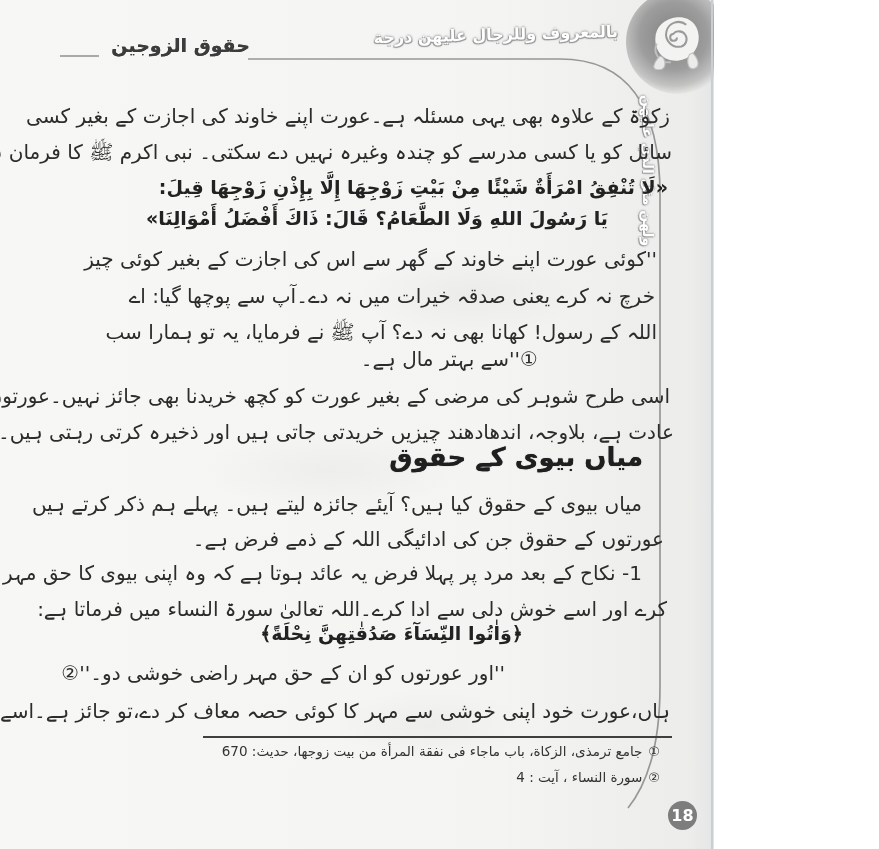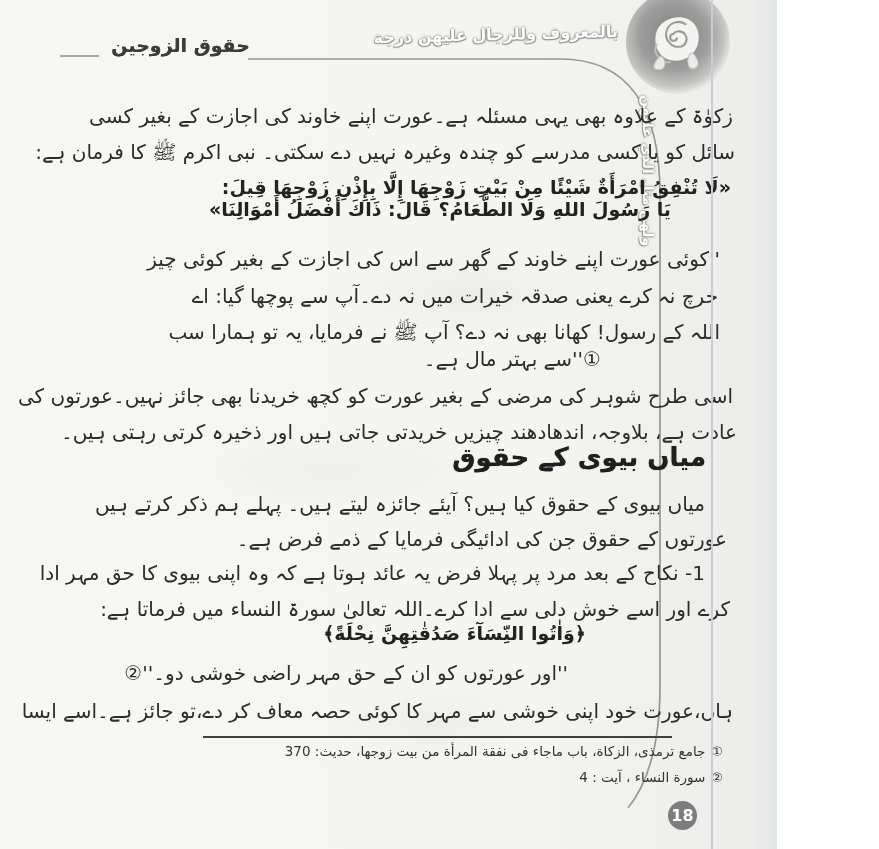--- a/index.html
+++ b/index.html
@@ -1,18 +1,18 @@
 <!DOCTYPE html>
 <html lang="ur" dir="ltr"><head>
 <meta charset="utf-8">
 <style>
   html,body{margin:0;padding:0;background:#ffffff;}
   .stage{position:relative;width:879px;height:849px;background:#ffffff;overflow:hidden;
          font-family:"DejaVu Sans",sans-serif;}
-  .scan-page{position:absolute;left:0;top:0;width:777px;height:849px;overflow:hidden;
+  .scan-page{position:absolute;left:0;top:0;width:714px;height:849px;overflow:hidden;
              background:linear-gradient(90deg,#f7f7f5 0%,#f4f4f2 70%,#ececea 97%,#e4e6e6 100%);}
   .edge-line{position:absolute;left:711px;top:0;width:2px;height:849px;background:#c7ced4;}
   .blotch{position:absolute;border-radius:50%;pointer-events:none;}
   .b1{left:360px;top:250px;width:220px;height:90px;background:radial-gradient(ellipse,rgba(120,120,120,.07),transparent 70%);}
   .b2{left:200px;top:430px;width:260px;height:80px;background:radial-gradient(ellipse,rgba(120,120,120,.06),transparent 70%);}
   .b3{left:330px;top:690px;width:200px;height:70px;background:radial-gradient(ellipse,rgba(120,120,120,.06),transparent 70%);}
   .frame-svg{position:absolute;left:0;top:0;pointer-events:none;}
   .book-title{position:absolute;left:100px;top:34px;width:150px;direction:rtl;
               font-weight:bold;font-size:19px;color:#3c3c3c;letter-spacing:.5px;white-space:nowrap;
               text-shadow:0 0 .6px #3c3c3c;}
@@ -62,45 +62,45 @@
         <path d="M7 23 C4 29 9 36 16 35" stroke="#c0c0c0" stroke-width="1.2" fill="none"></path>
         <path d="M9 31 C5 35 3 40 8 40 C13 40 13 35 11 32 Z" fill="#e9e9e7" stroke="#bdbdbd" stroke-width=".7"></path>
         <path d="M30 29 C34 33 35 38 31 39 C27 40 26 34 28 30 Z" fill="#ececea" stroke="#c4c4c4" stroke-width=".7"></path>
       </svg>
     </div>
 
     <div class="line" style="top:104px;right:44px;">زکوٰۃ کے علاوہ بھی یہی مسئلہ ہے۔عورت اپنے خاوند کی اجازت کے بغیر کسی</div>
     <div class="line" style="top:140px;right:42px;">سائل کو یا کسی مدرسے کو چندہ وغیرہ نہیں دے سکتی۔ نبی اکرم ﷺ کا فرمان ہے:</div>
 
     <div class="line arabic" style="top:176px;right:46px;">«لَا تُنْفِقُ امْرَأَةٌ شَيْئًا مِنْ بَيْتِ زَوْجِهَا إِلَّا بِإِذْنِ زَوْجِهَا قِيلَ:</div>
-    <div class="line arabic" style="top:198px;right:106px;">يَا رَسُولَ اللهِ وَلَا الطَّعَامُ؟ قَالَ: ذَاكَ أَفْضَلُ أَمْوَالِنَا»</div>
+    <div class="line arabic" style="top:207px;right:106px;">يَا رَسُولَ اللهِ وَلَا الطَّعَامُ؟ قَالَ: ذَاكَ أَفْضَلُ أَمْوَالِنَا»</div>
 
     <div class="line" style="top:247px;right:57px;">''کوئی عورت اپنے خاوند کے گھر سے اس کی اجازت کے بغیر کوئی چیز</div>
     <div class="line" style="top:284px;right:59px;">خرچ نہ کرے یعنی صدقہ خیرات میں نہ دے۔آپ سے پوچھا گیا: اے</div>
     <div class="line" style="top:320px;right:57px;">اللہ کے رسول! کھانا بھی نہ دے؟ آپ ﷺ نے فرمایا، یہ تو ہمارا سب</div>
     <div class="line" style="top:347px;right:176px;">①''سے بہتر مال ہے۔</div>
 
     <div class="line" style="top:384px;right:44px;">اسی طرح شوہر کی مرضی کے بغیر عورت کو کچھ خریدنا بھی جائز نہیں۔عورتوں کی</div>
     <div class="line" style="top:420px;right:40px;">عادت ہے، بلاوجہ، اندھادھند چیزیں خریدتی جاتی ہیں اور ذخیرہ کرتی رہتی ہیں۔</div>
 
     <div class="line heading" style="top:442px;right:71px;">میاں بیوی کے حقوق</div>
 
     <div class="line" style="top:492px;right:72px;">میاں بیوی کے حقوق کیا ہیں؟ آیئے جائزہ لیتے ہیں۔ پہلے ہم ذکر کرتے ہیں</div>
-    <div class="line" style="top:527px;right:50px;">عورتوں کے حقوق جن کی ادائیگی فرمایا کے ذمے فرض ہے۔</div>
+    <div class="line" style="top:527px;right:50px;">عورتوں کے حقوق جن کی ادائیگی اللہ کے ذمے فرض ہے۔</div>
 
     <div class="line" style="top:561px;right:72px;">1- نکاح کے بعد مرد پر پہلا فرض یہ عائد ہوتا ہے کہ وہ اپنی بیوی کا حق مہر ادا</div>
     <div class="line" style="top:597px;right:47px;">کرے اور اسے خوش دلی سے ادا کرے۔اللہ تعالیٰ سورۃ النساء میں فرماتا ہے:</div>
 
     <div class="line verse" style="top:622px;right:191px;">﴿وَاٰتُوا النِّسَآءَ صَدُقٰتِهِنَّ نِحْلَةً﴾</div>
     <div class="line" style="top:661px;right:209px;">''اور عورتوں کو ان کے حق مہر راضی خوشی دو۔''②</div>
 
     <div class="line" style="top:699px;right:44px;margin-left:12px;">ہاں،عورت خود اپنی خوشی سے مہر کا کوئی حصہ معاف کر دے،تو جائز ہے۔اسے ایسا</div>
 
     <div class="footnote" style="top:743px;">
-      <span class="fn-marker">①</span><span>جامع ترمذی، الزکاة، باب ماجاء فی نفقة المرأة من بیت زوجها، حدیث: 370</span>
+      <span class="fn-marker">①</span><span>جامع ترمذی، الزکاة، باب ماجاء فی نفقة المرأة من بیت زوجها، حدیث: 670</span>
     </div>
     <div class="footnote" style="top:769px;">
       <span class="fn-marker">②</span><span>سورة النساء ، آیت : 4</span>
     </div>
 
     <div class="page-circle">18</div>
 
     <div class="edge-line"></div>
   </div>
 </div>

